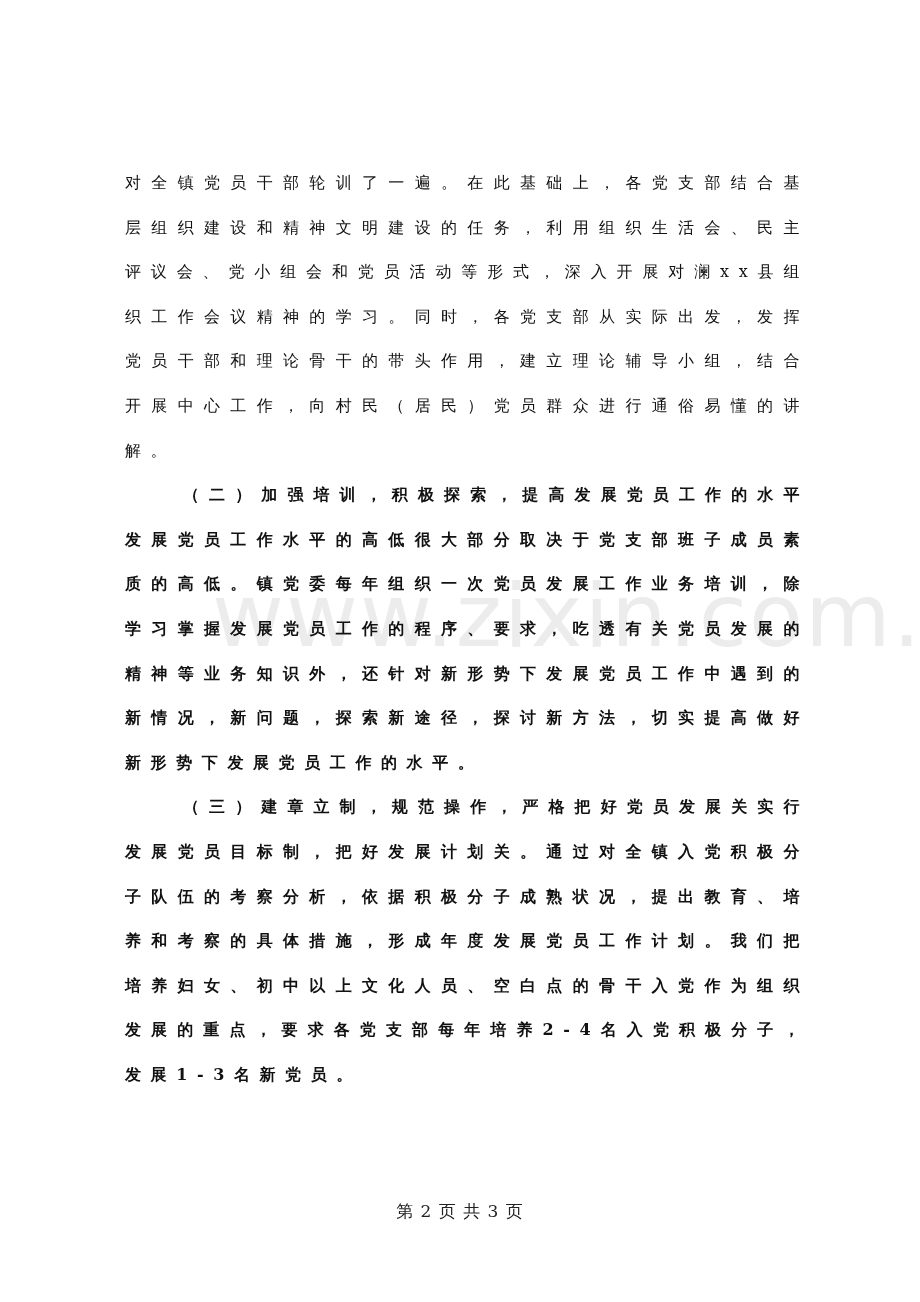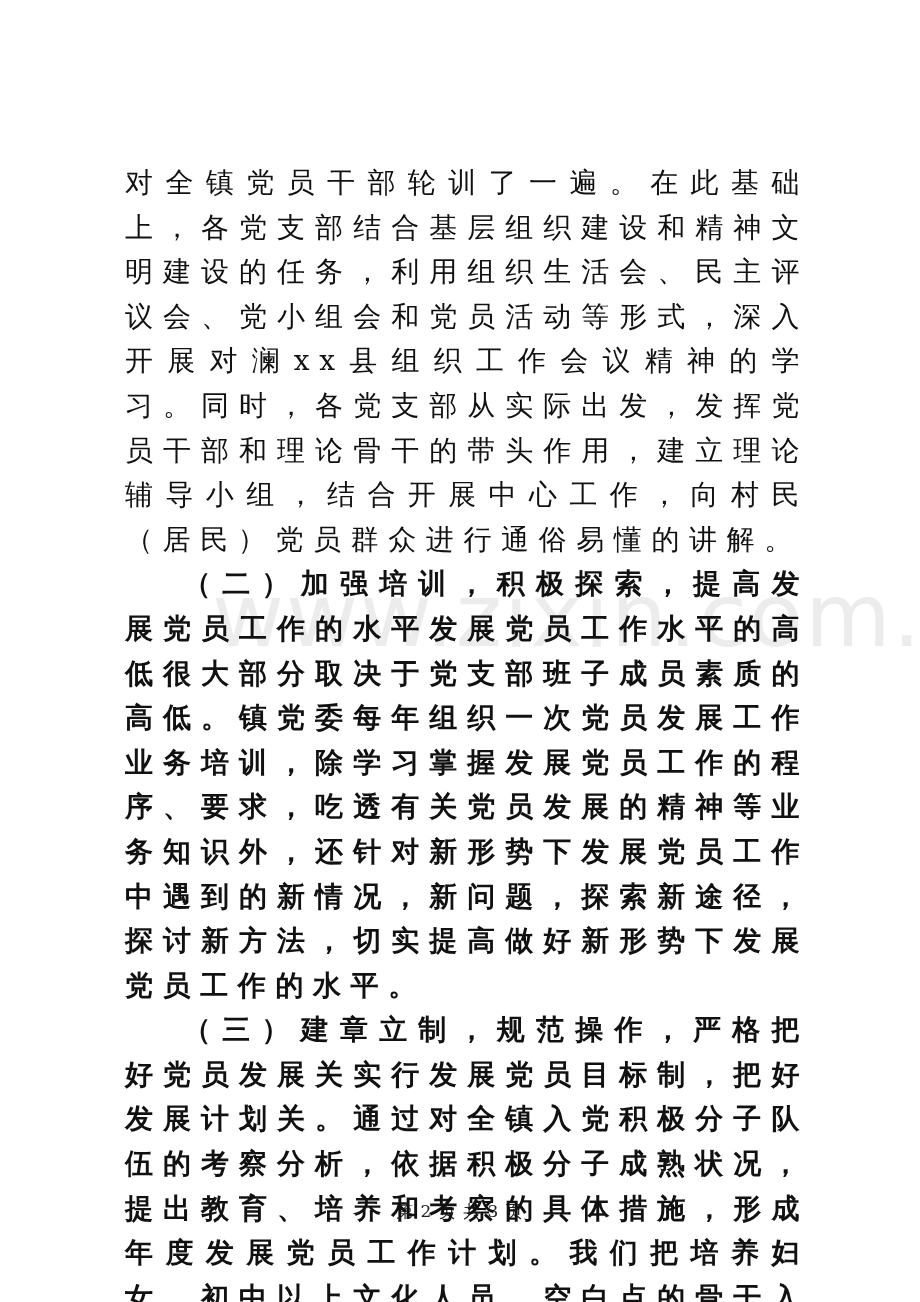--- a/index.html
+++ b/index.html
@@ -23,21 +23,21 @@
       background: #ffffff;
     }
     .body-text {
       position: absolute;
       left: 125px;
       top: 161px;
       width: 684px;
     }
     .para {
       margin: 0;
-      font-size: 28px;
+      font-size: 16px;
       line-height: 44.6px;
       letter-spacing: 9.6px;
       text-align: justify;
       text-align-last: left;
       word-break: break-all;
       white-space: normal;
     }
     .para.indent {
       text-indent: 58px;
       font-weight: bold;

